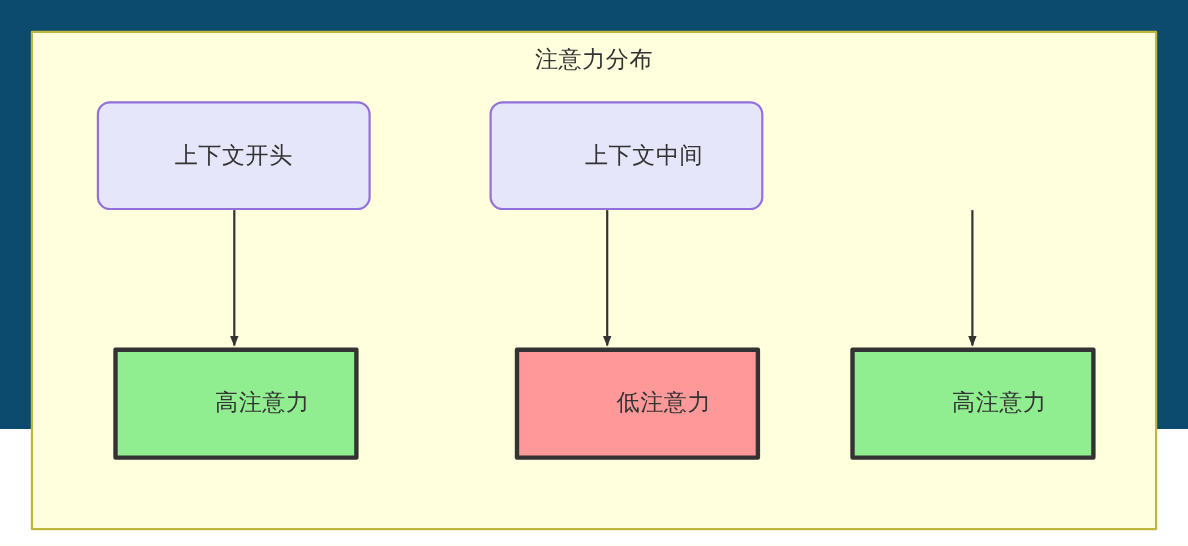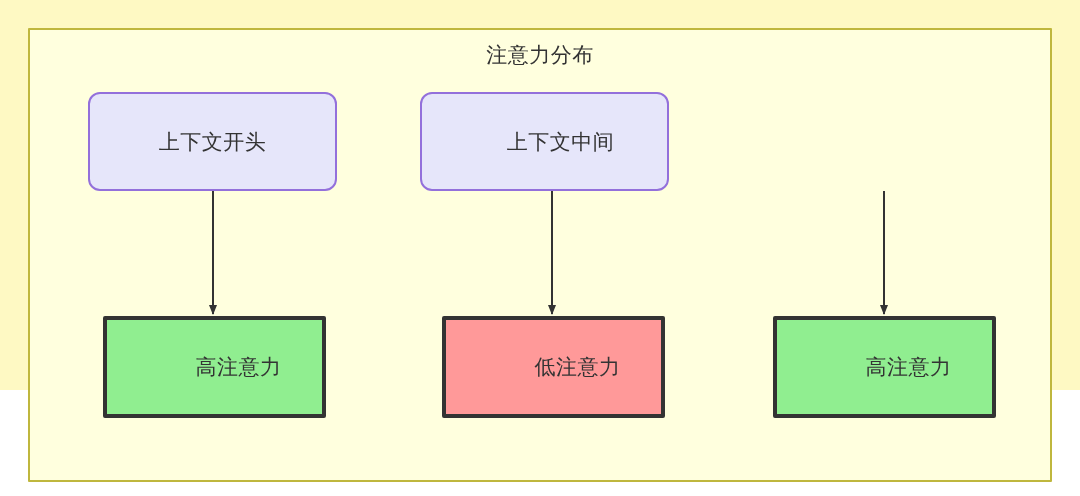--- a/index.html
+++ b/index.html
@@ -11,21 +11,21 @@
     width: 1080px;
     height: 496px;
     font-family: "Liberation Sans", "DejaVu Sans", sans-serif;
     overflow: hidden;
   }
 
   #canvas {
     position: relative;
     width: 1080px;
     height: 390px;
-    background: #fef9c3;
+    background: #0c4a6e;
     text-decoration: underline;
   }
 
   
   .cluster {
     position: absolute;
     left: 28px;
     top: 28px;
     width: 1024px;
     height: 454px;
@@ -75,25 +75,25 @@
     width: 223px;
     height: 102px;
     padding-left: 48px;
   }
 
   .node.attn.high { background: #90ee90; }
   .node.attn.low  { background: #ff9999; }
 
   
   .col-1 { left: 88px; }
-  .col-2 { left: 420px; padding-left: 32px; }
+  .col-2 { left: 445px; padding-left: 32px; }
   .col-3 { left: 760px; }
 
   .col-1b { left: 103px; }
-  .col-2b { left: 442px; }
+  .col-2b { left: 468px; }
   .col-3b { left: 773px; }
 
   .row-top    { top: 92px; }
   .row-bottom { top: 316px; }
 
   
   .edges {
     position: absolute;
     left: 0;
     top: 0;

